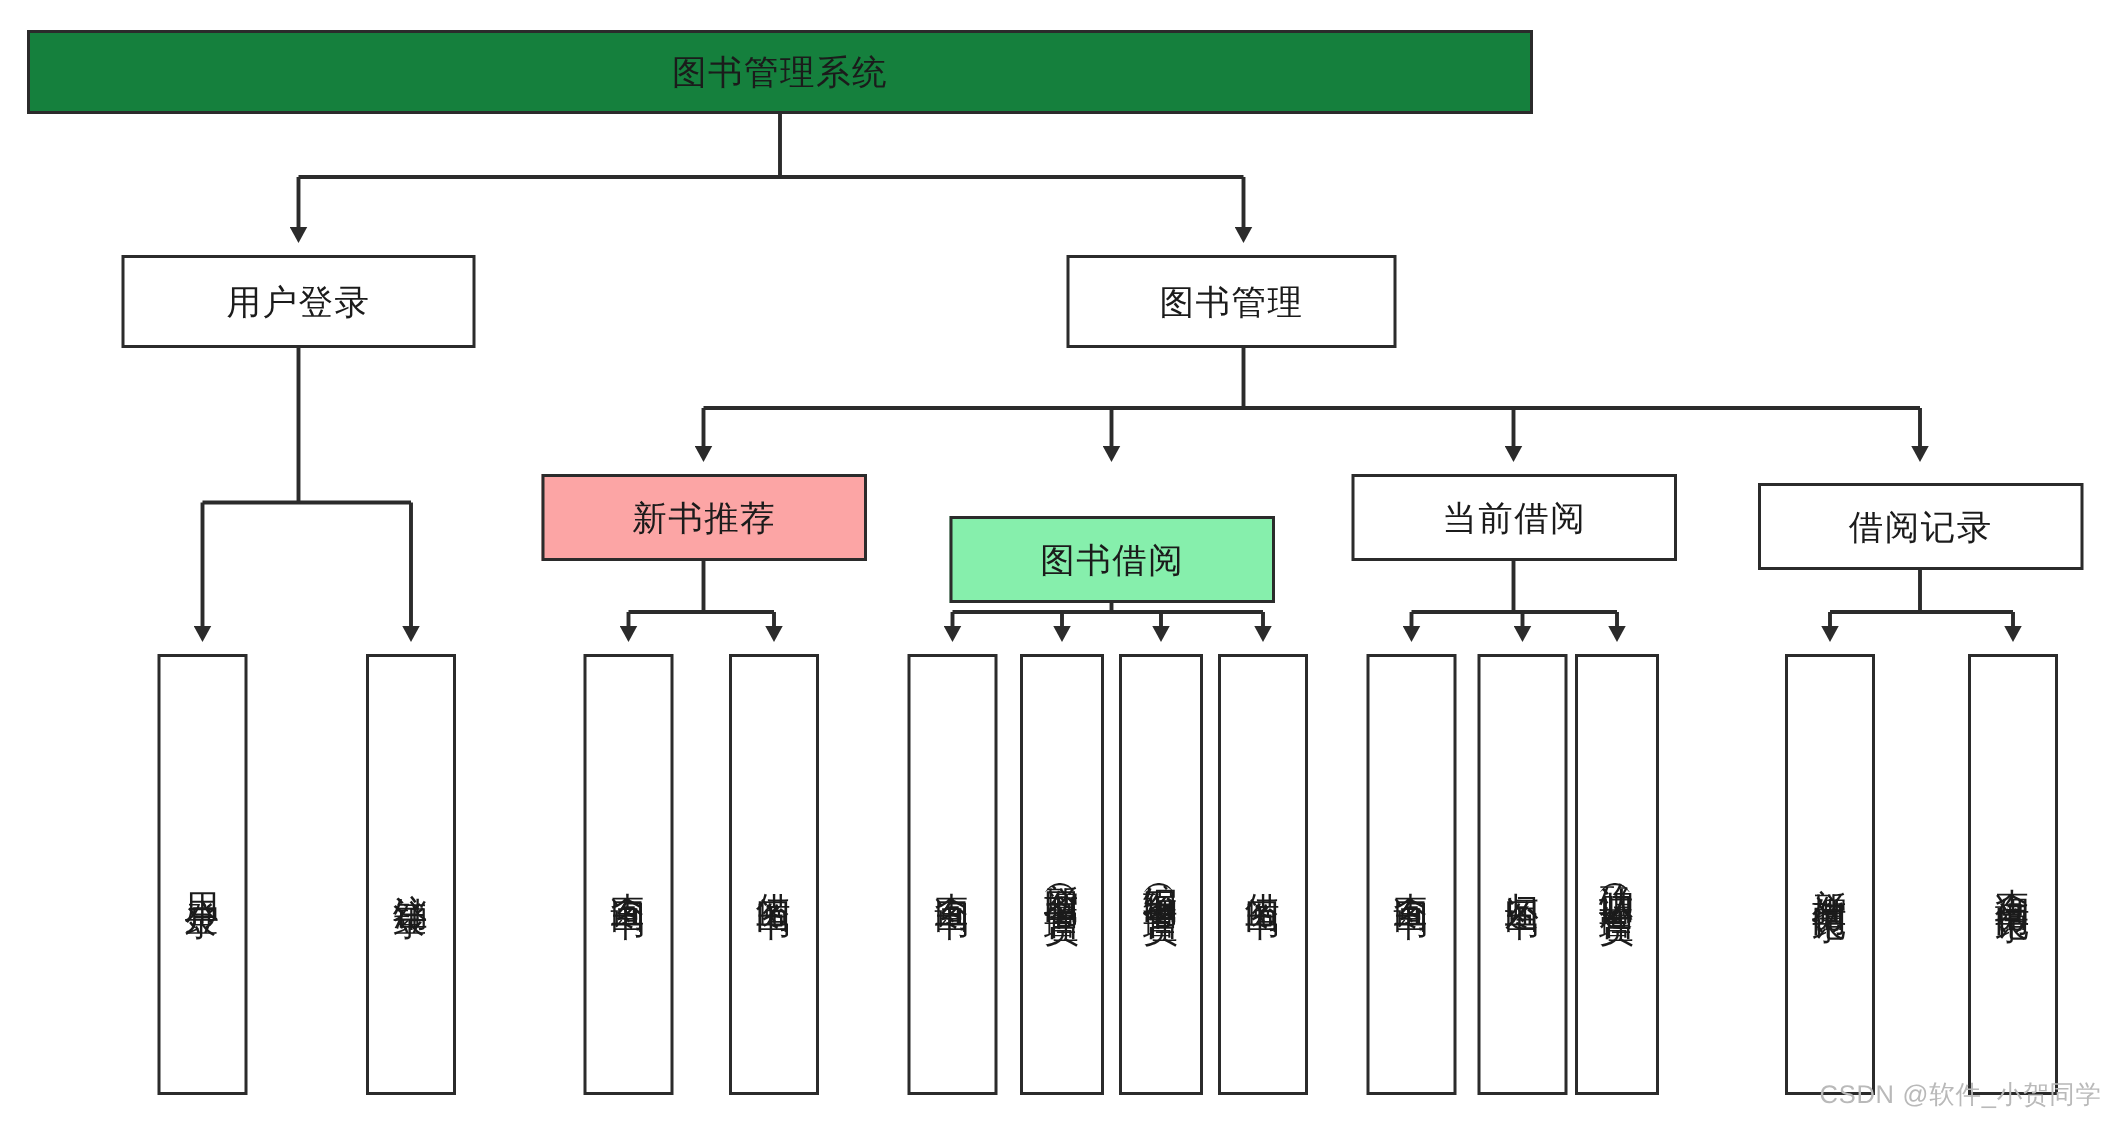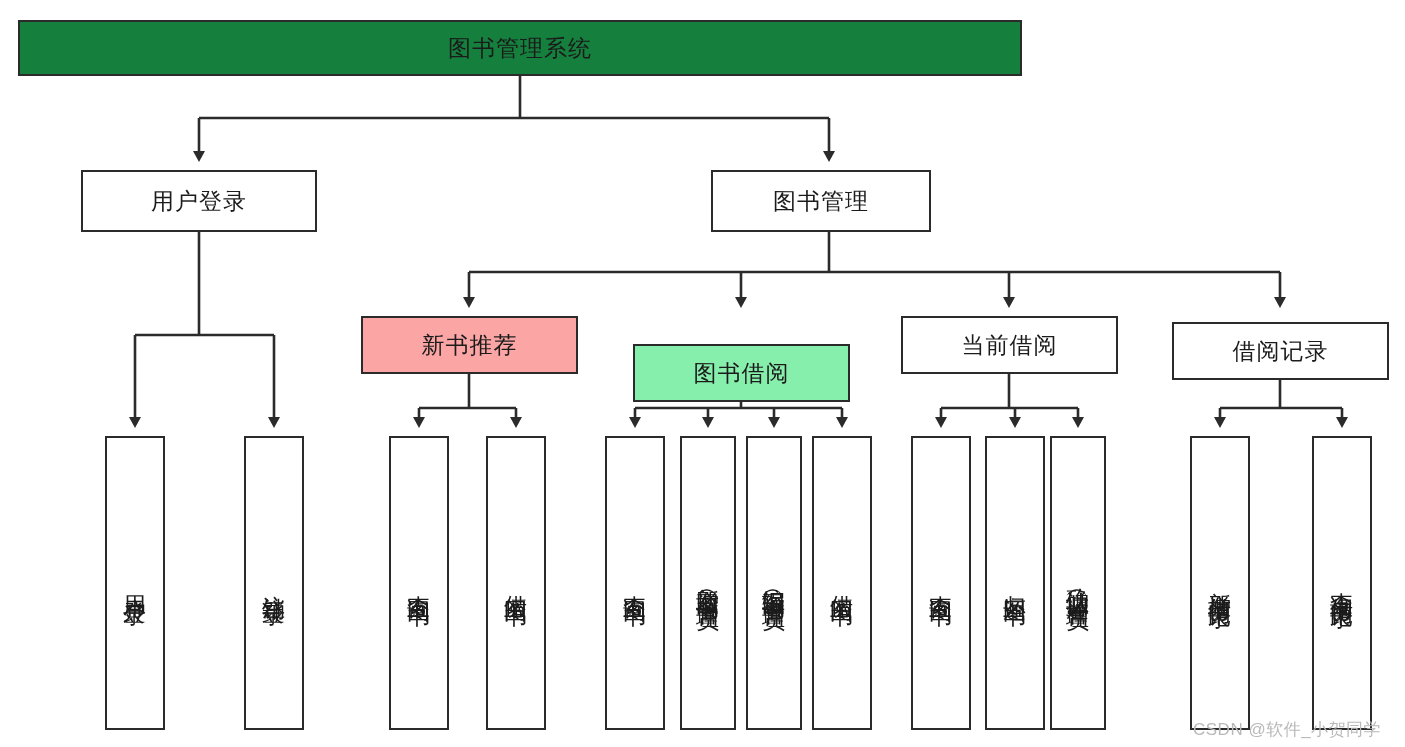--- a/index.html
+++ b/index.html
@@ -53,20 +53,21 @@
     text-orientation: upright;
     display: block;
     text-align: center;
   }
   .watermark {
     position: absolute;
     font-size: 17px;
     color: #b9b9b9;
     white-space: nowrap;
     letter-spacing: 0.5px;
+    margin-left: 20px;
   }
 </style>
 </head>
 <body>
 
 <div id="diagram-root">
 
   <svg class="edges" viewBox="0 0 1405 747">
     <defs>
       <marker id="arrow" markerWidth="11" markerHeight="12" refX="1" refY="6" orient="auto" markerUnits="userSpaceOnUse">

